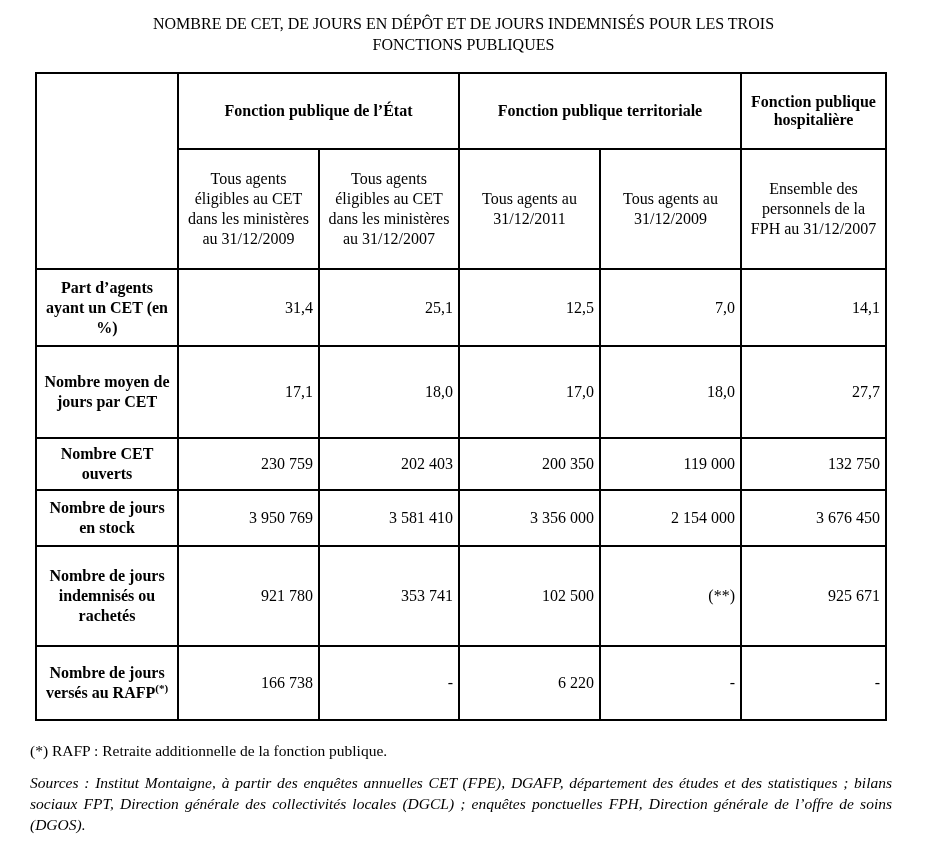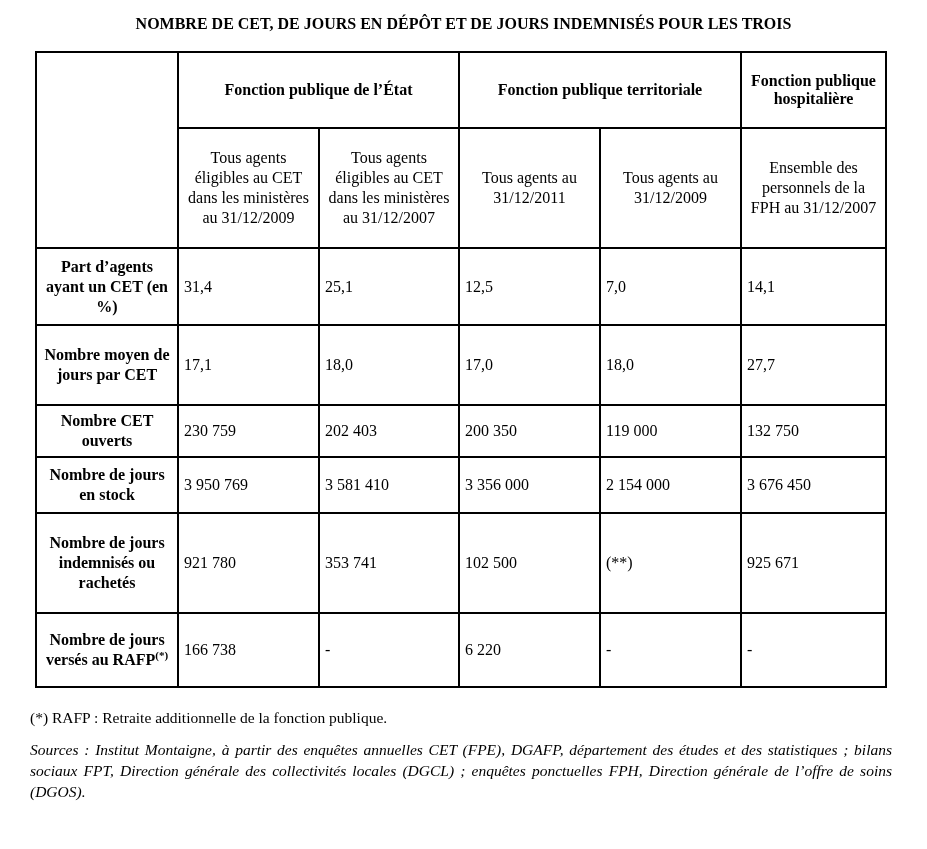--- a/index.html
+++ b/index.html
@@ -12,21 +12,21 @@
   .page {
     position: relative;
     width: 927px;
     height: 849px;
     background: #ffffff;
     overflow: hidden;
   }
   .title-wrap {
     padding-top: 13px;
     text-align: center;
-    font-weight: bold;
+    font-weight: normal;
     font-size: 16px;
     line-height: 21px;
   }
   .title-wrap span { display: block; }
 
   table.cet-table {
     border-collapse: collapse;
     table-layout: fixed;
     width: 850px;
     margin: 17px 0 0 35px;
@@ -56,24 +56,24 @@
     font-size: 16px;
     line-height: 20px;
   }
   td.row-label {
     font-weight: bold;
     text-align: center;
     padding-left: 6px;
     line-height: 20px;
   }
   td.value {
-    text-align: left;
+    text-align: right;
   }
   tr.r1 { height: 77px; }
-  tr.r2 { height: 80px; }
+  tr.r2 { height: 92px; }
   tr.r3 { height: 52px; }
   tr.r4 { height: 56px; }
   tr.r5 { height: 100px; margin-top: 28px; }
   tr.r6 { height: 74px; }
   sup { font-size: 11px; line-height: 0; }
 
   .notes {
     width: 862px;
     margin-left: 30px;
     font-size: 15.5px;
@@ -93,20 +93,21 @@
     line-height: 21px;
   }
 </style>
 </head>
 <body>
 
 <div class="page">
 
   <div class="title-wrap">
     <span>NOMBRE DE CET, DE JOURS EN DÉPÔT ET DE JOURS INDEMNISÉS POUR LES TROIS</span>
+    <span>FONCTIONS PUBLIQUES</span>
   </div>
 
   <table class="cet-table">
     <colgroup>
       <col style="width:142px">
       <col style="width:141px">
       <col style="width:140px">
       <col style="width:141px">
       <col style="width:141px">
       <col style="width:145px">

